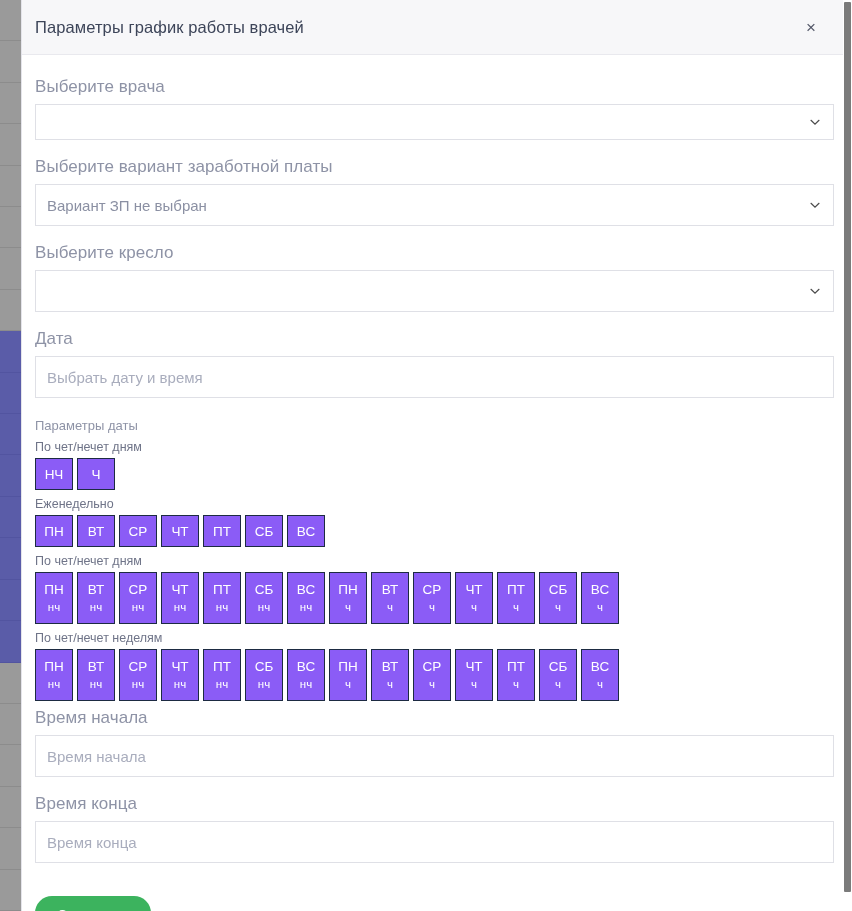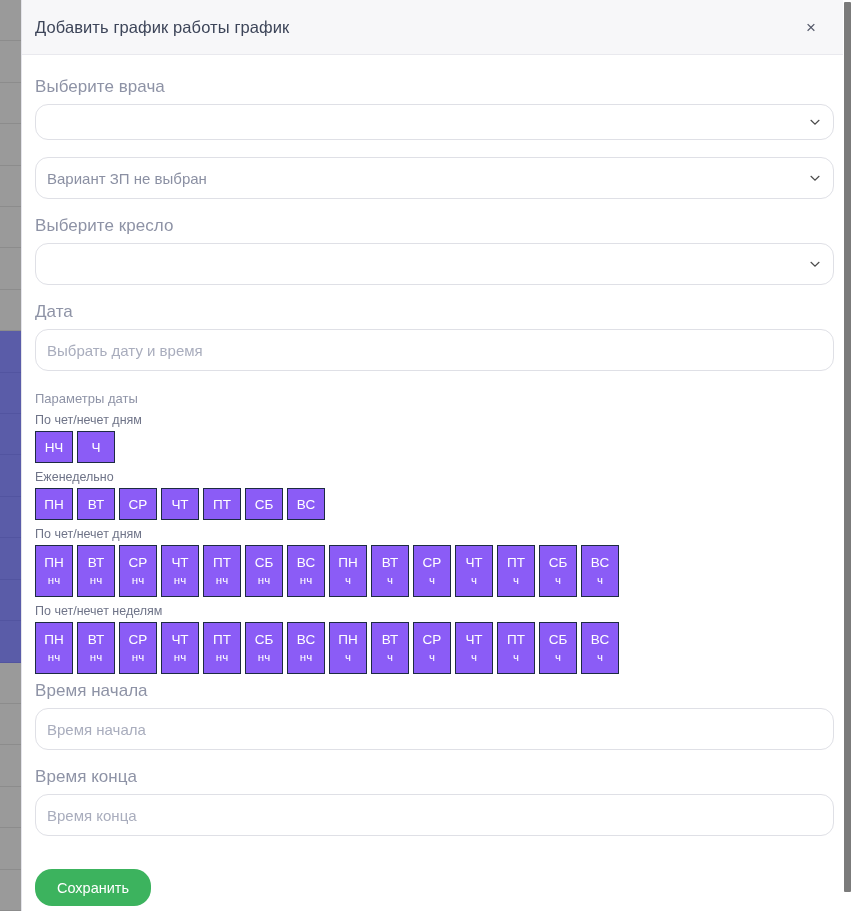--- a/index.html
+++ b/index.html
@@ -72,21 +72,21 @@
     color: #8e93a6;
     margin-bottom: 7px;
     letter-spacing: .05px;
   }
 
   .control {
     position: relative;
     width: 799px;
     height: 36px;
     border: 1px solid #dfe0e6;
-    border-radius: 13px;
+    border-radius: 0;
     background: #fff;
     display: flex;
     align-items: center;
     padding: 0 11px;
     font-size: 14px;
     color: #9ea2b3;
   }
   .control.tall { height: 42px; font-size: 15px; }
   .control.date { height: 42px; font-size: 15px; color: #8e93a6; }
   .control .placeholder { color: #a9adbd; }
@@ -195,39 +195,40 @@
     <div class="seg grey" style="height: 41.4091px;"></div>
     <div class="seg grey" style="height: 41.4091px;"></div>
     <div class="seg grey" style="height: 41.4091px;"></div>
     <div class="seg grey" style="height: 41.4091px;"></div>
     <div class="seg grey" style="height: 41.4091px;"></div>
   </div>
 
 <div id="modal">
 
   <div id="modal-header">
-    <div id="modal-title">Добавить график работы график</div>
+    <div id="modal-title">Параметры график работы врачей</div>
     <button id="close-btn">×</button>
   </div>
 
   <div id="modal-body">
 
     <div class="field">
       <label class="field-label">Выберите врача</label>
       <div class="control">
         <span class="value"></span>
         <span class="chevron">
           <svg width="12" height="12" viewBox="0 0 12 12">
               <path d="M2 4.3 L6 8.2 L10 4.3" stroke="#4c4c4c" stroke-width="1.2" fill="none" stroke-linecap="round"></path>
             </svg>
         </span>
       </div>
     </div>
 
     <div class="field">
+      <label class="field-label">Выберите вариант заработной платы</label>
       <div class="control tall">
         <span class="value">Вариант ЗП не выбран</span>
         <span class="chevron">
           <svg width="12" height="12" viewBox="0 0 12 12">
               <path d="M2 4.3 L6 8.2 L10 4.3" stroke="#4c4c4c" stroke-width="1.2" fill="none" stroke-linecap="round"></path>
             </svg>
         </span>
       </div>
     </div>
 

